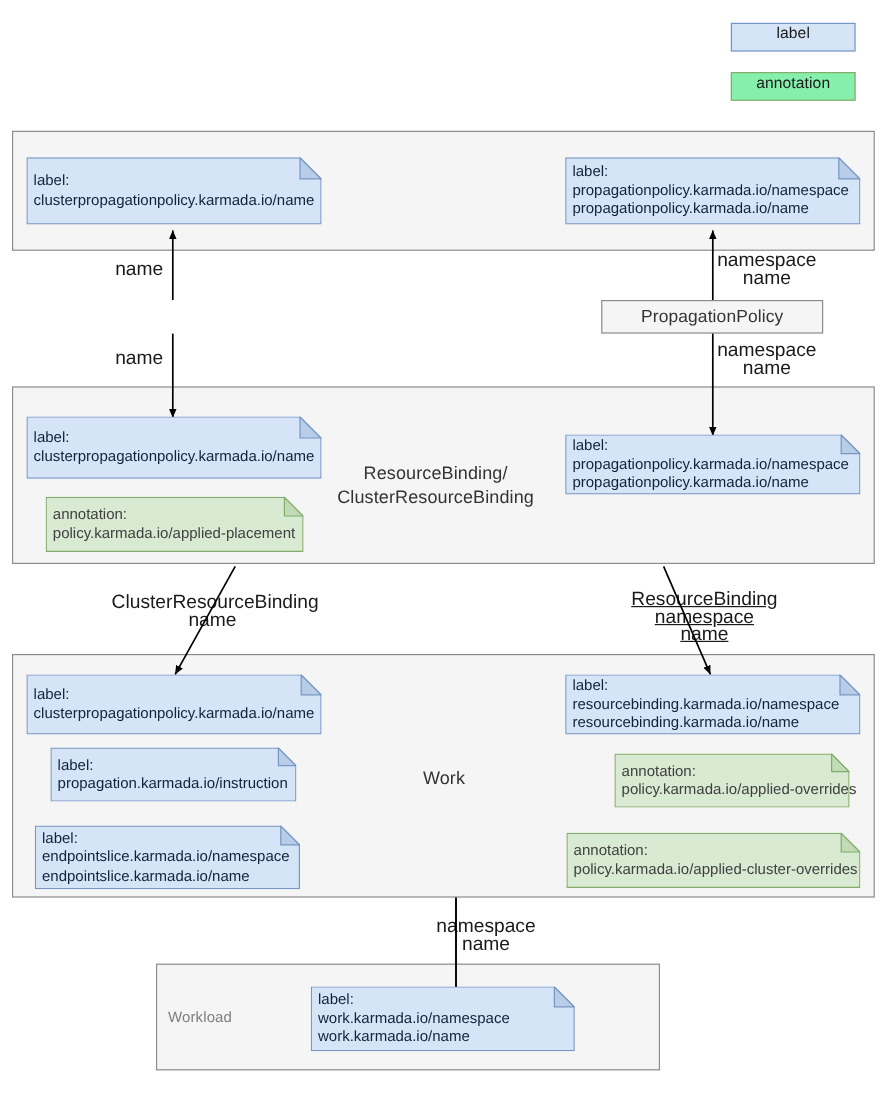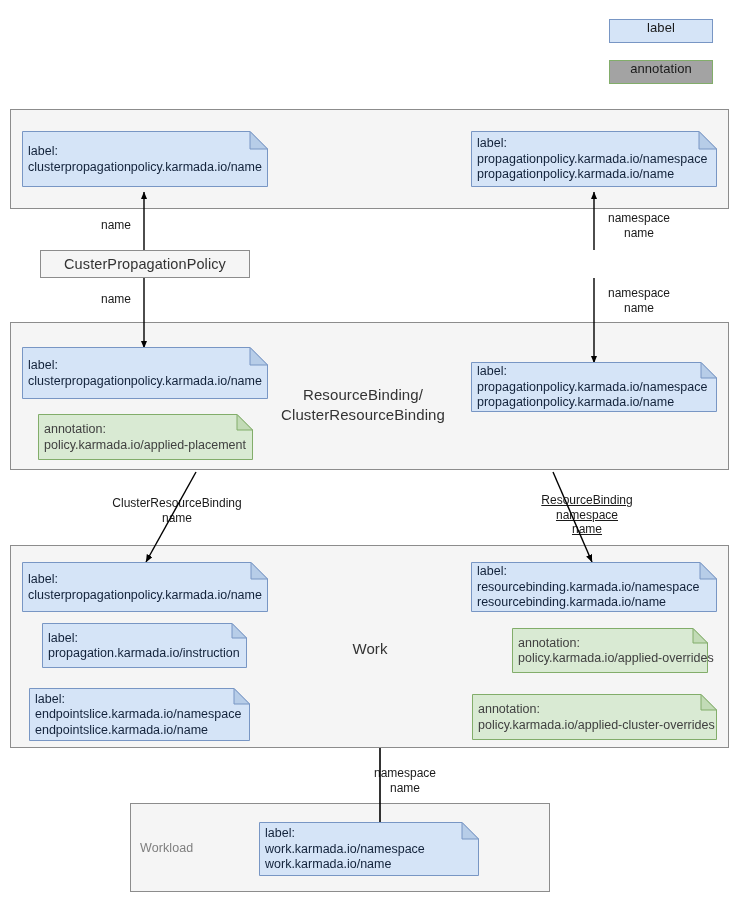--- a/index.html
+++ b/index.html
@@ -31,21 +31,21 @@
     font-size: 13px;
     letter-spacing: .1px;
   }
   .legend-label {
     left: 609px; top: 19px; width: 104px; height: 24px;
     background: #d5e4f7;
     border: 1px solid #7896c4;
   }
   .legend-annotation {
     left: 609px; top: 60px; width: 104px; height: 24px;
-    background: #a3a3a3;
+    background: #86efac;
     border: 1px solid #82ad6a;
   }
 
   
   .section {
     position: absolute;
     box-sizing: border-box;
     background: #f5f5f5;
     border: 1px solid #8c8c8c;
   }
@@ -96,21 +96,21 @@
     align-items: center;
     justify-content: center;
     font-size: 14.5px;
     color: #333333;
     letter-spacing: .1px;
   }
 
   
   .edge-label {
     position: absolute;
-    font-size: 12px;
+    font-size: 16px;
     line-height: 14.5px;
     color: #1a1a1a;
     text-align: center;
     white-space: pre;
   }
   .workload-name {
     position: absolute;
     font-size: 12.5px;
     color: #7f7f7f;
     letter-spacing: .1px;
@@ -139,22 +139,22 @@
   <div class="section sec-binding"></div>
   <div class="section-title" style="left:255px; top:385px; width:216px; white-space:pre;">ResourceBinding/
 ClusterResourceBinding</div>
 
   <div class="section sec-work"></div>
   <div class="section-title" style="left:310px; top:639px; width:120px;">Work</div>
 
   <div class="section sec-workload"></div>
   <div class="workload-name" style="left:140px; top:841px;">Workload</div>
 
-  <div class="policy-box" style="left:40px; top:250px; width:210px; height:28px;">
-    <span>CusterPropagationPolicy</span>
+  <div class="policy-box" style="left:501px; top:250px; width:185px; height:28px;">
+    <span>PropagationPolicy</span>
   </div>
 
   <div class="edge-label" style="left:86px; top:218px; width:60px;">name</div>
   <div class="edge-label" style="left:86px; top:292px; width:60px;">name</div>
 
   <div class="edge-label" style="left:594px; top:211px; width:90px; text-align:center;">namespace
 name</div>
   <div class="edge-label" style="left:594px; top:286px; width:90px; text-align:center;">namespace
 name</div>
 

